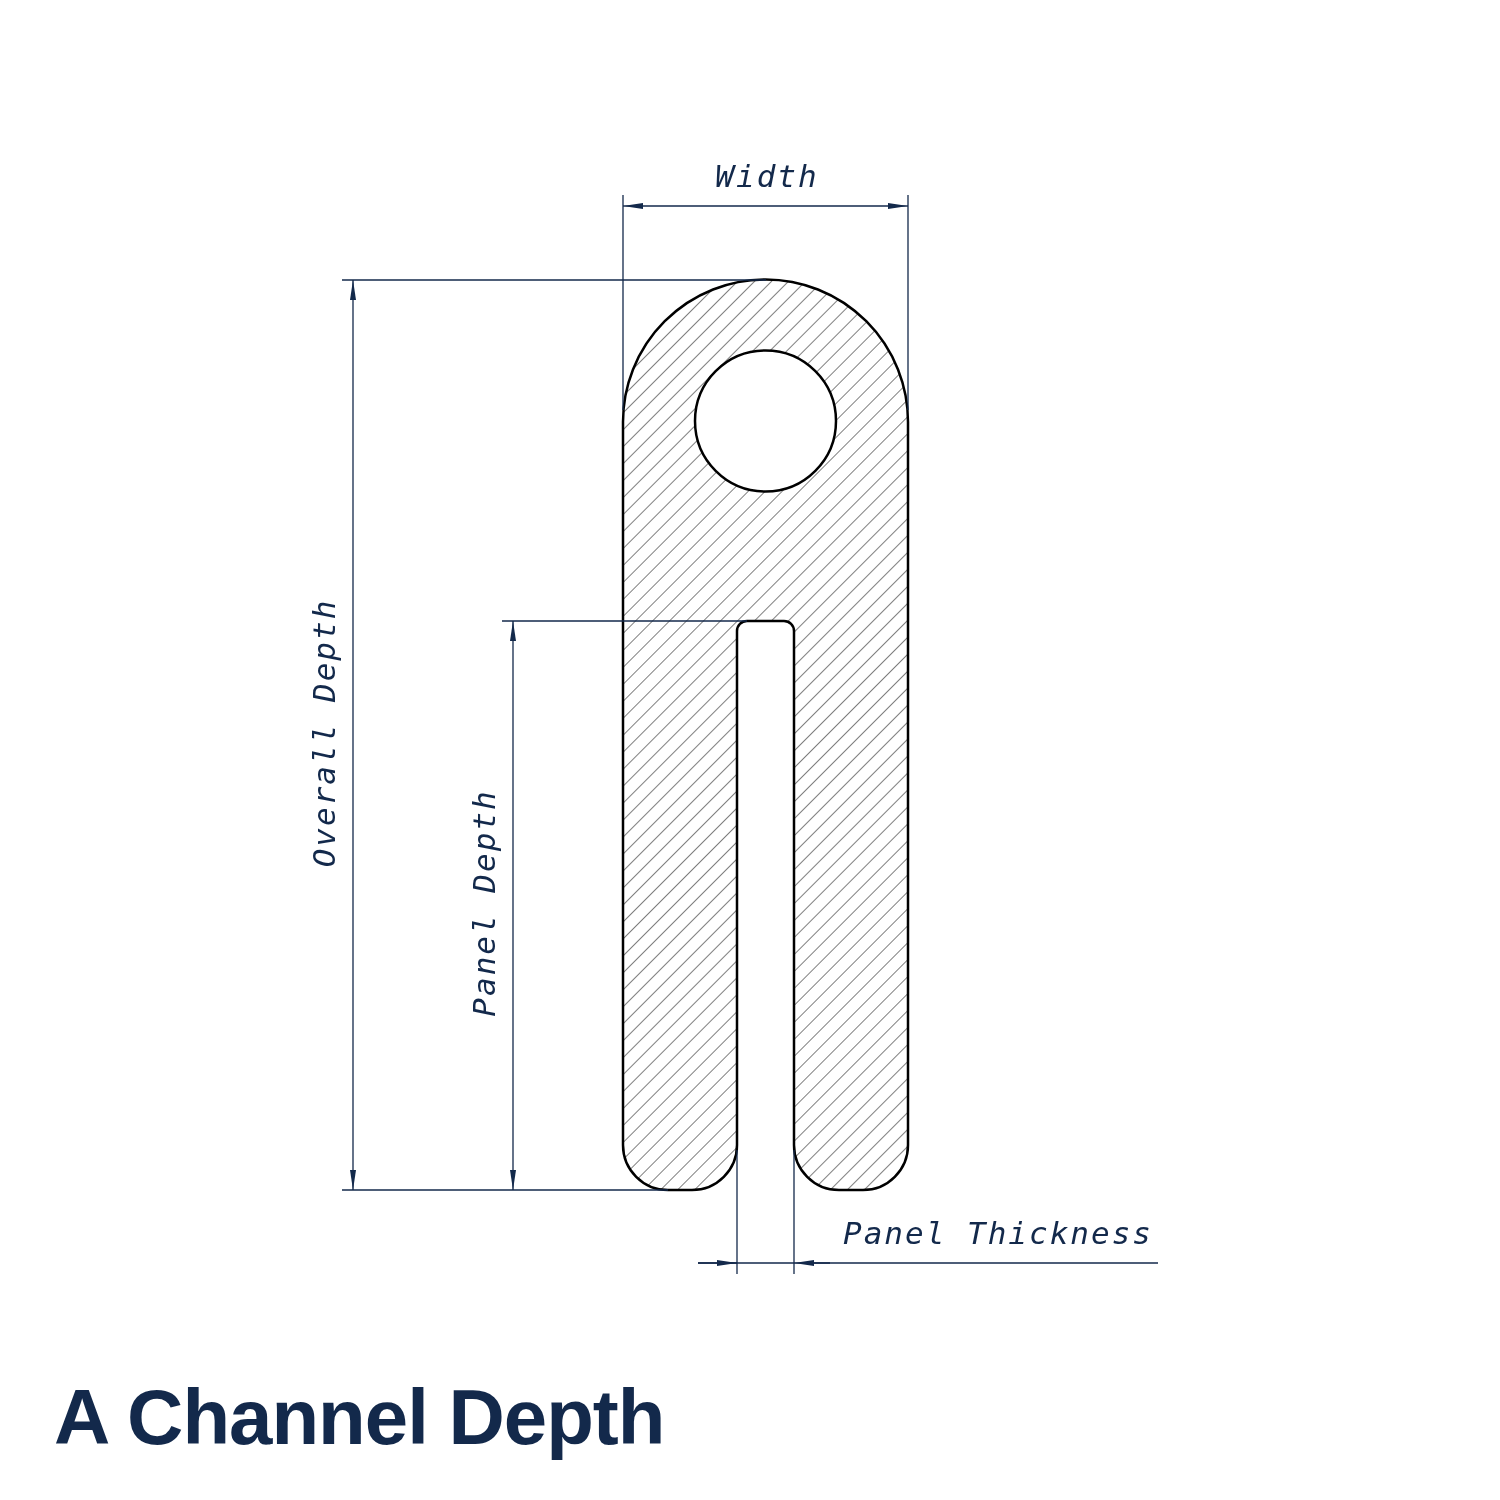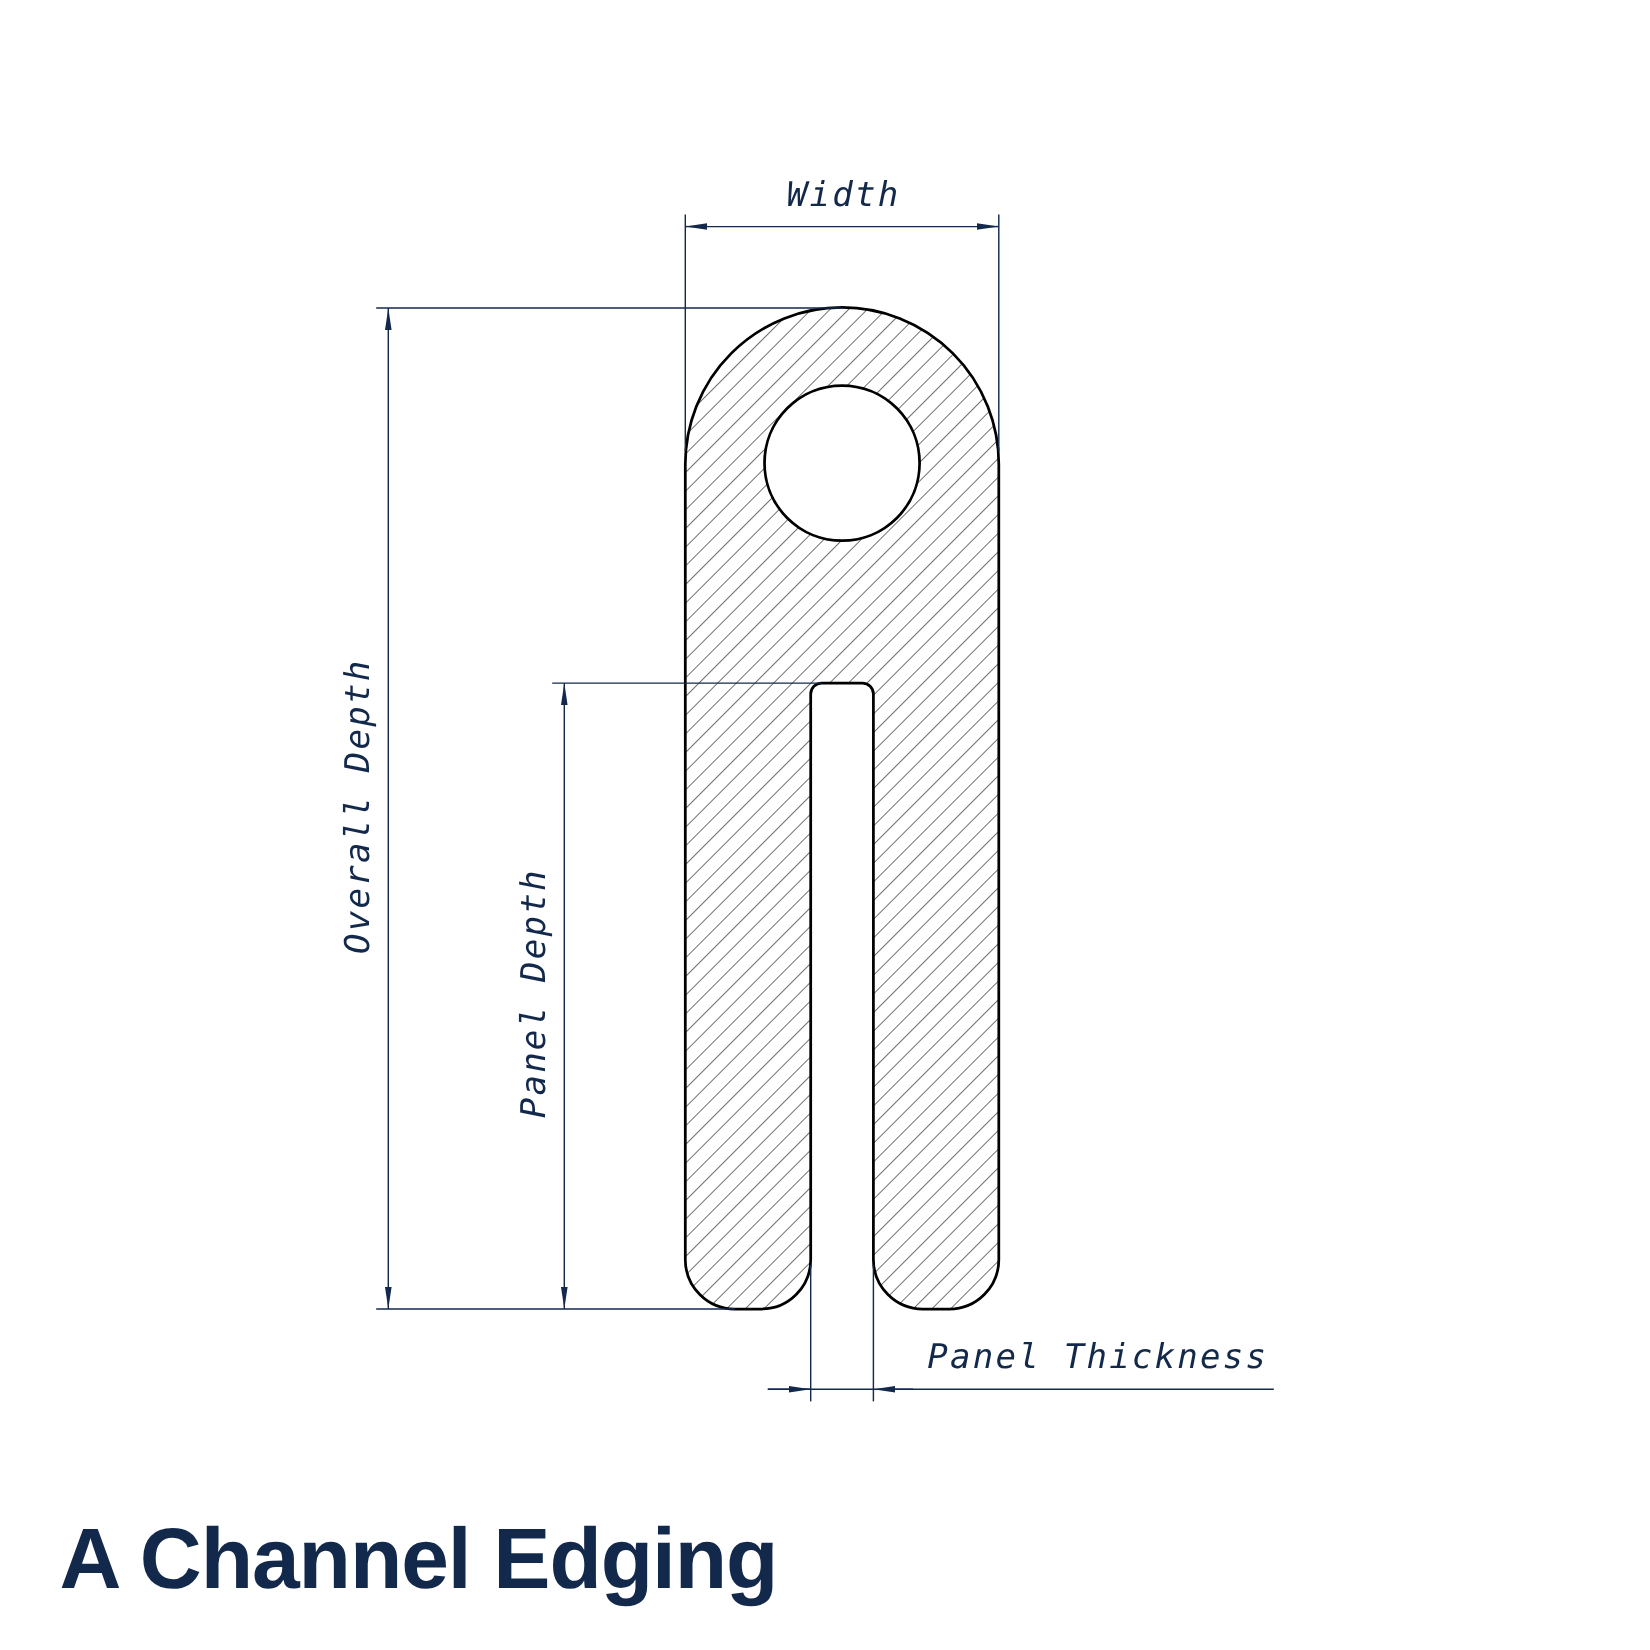--- a/index.html
+++ b/index.html
@@ -88,13 +88,13 @@
     <line x1="794" y1="1150" x2="794" y2="1274"></line>
     <line x1="698" y1="1263" x2="737" y2="1263"></line>
     <line x1="698" y1="1263" x2="737" y2="1263" marker-end="url(#arrow)"></line>
     <line x1="737" y1="1263" x2="794" y2="1263"></line>
     <line x1="812" y1="1263" x2="1158" y2="1263"></line>
     <line x1="830" y1="1263" x2="794" y2="1263" marker-end="url(#arrow)"></line>
   </g>
   <text class="dim-text" x="843" y="1244">Panel Thickness</text>
 </svg>
 
-<h1 class="title">A Channel Edging</h1>
+<h1 class="title">A Channel Depth</h1>
 
 </body></html>

